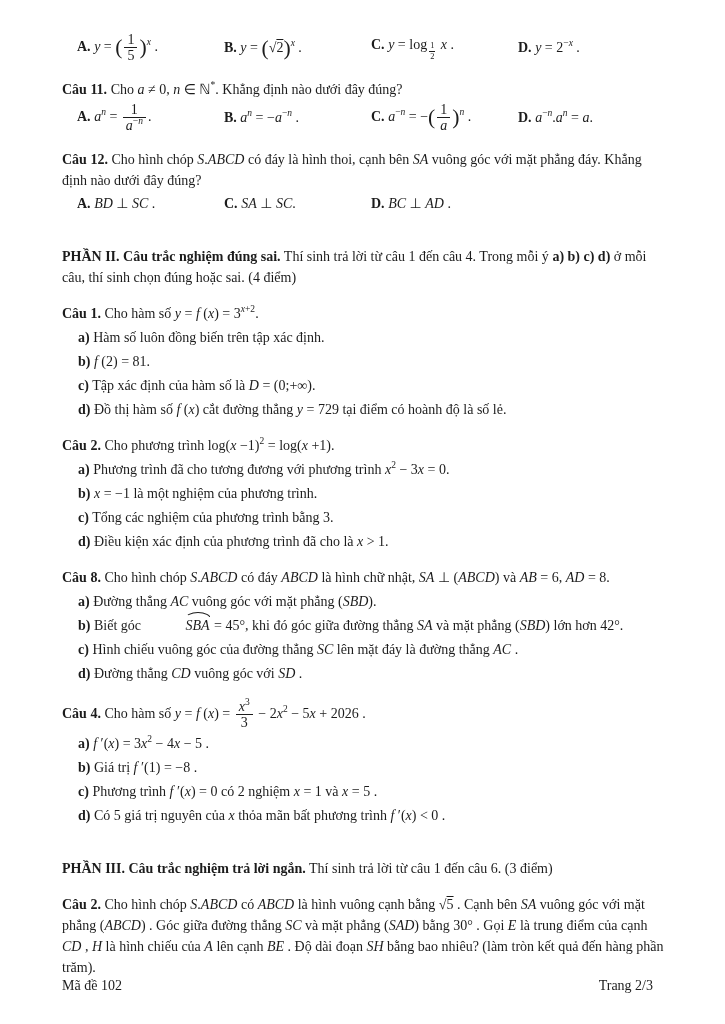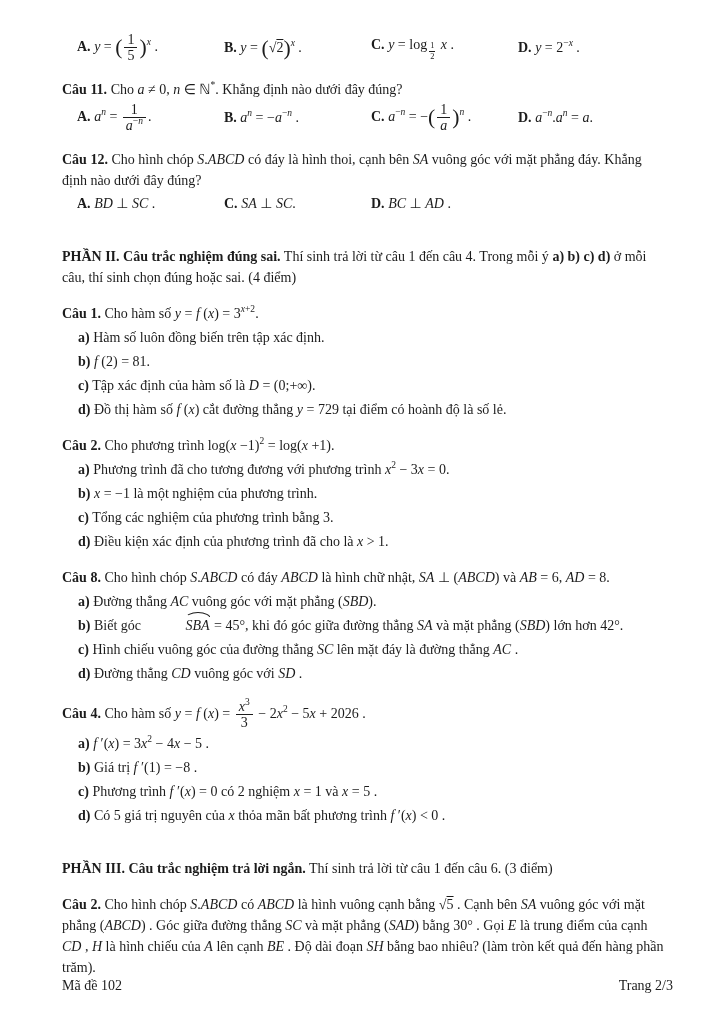--- a/index.html
+++ b/index.html
@@ -26,21 +26,21 @@
   .frac .den { display:block; padding:0 3px; }
   .subfrac { display:inline-block; vertical-align:-1.1em; text-align:center; font-size:0.6em; line-height:1.15; margin:0 2px; }
   .subfrac .num { display:block; border-bottom:1px solid #1c1c1c; padding:0 1px; }
   .subfrac .den { display:block; }
   .big { font-size:1.55em; vertical-align:middle; line-height:1; font-weight:400; }
   .ol { text-decoration:overline; }
   .wh { position:relative; display:inline-block; padding:0 1px;margin-left:40px; }
   .wh::before { content:''; position:absolute; left:0; right:0; top:-3px; height:5px;
     border:1px solid transparent; border-top-color:#1c1c1c;
     border-radius:50% 50% 0 0 / 100% 100% 0 0; }
-  .footer { position:absolute; left:62px; right:52px; bottom:28px;
+  .footer { position:absolute; left:62px; right:72px; bottom:28px;
     display:flex; justify-content:space-between; }
 </style>
 </head>
 <body>
 
 <div class="page">
 
   <div class="options-row">
     <div class="opt"><b class="olabel">A.</b> <span><i>y</i> = <span class="big">(</span><span class="frac"><span class="num">1</span><span class="den">5</span></span><span class="big">)</span><sup><i>x</i></sup> .</span></div>
     <div class="opt"><b class="olabel">B.</b> <span><i>y</i> = <span class="big">(</span>√<span class="ol">2</span><span class="big">)</span><sup><i>x</i></sup> .</span></div>

